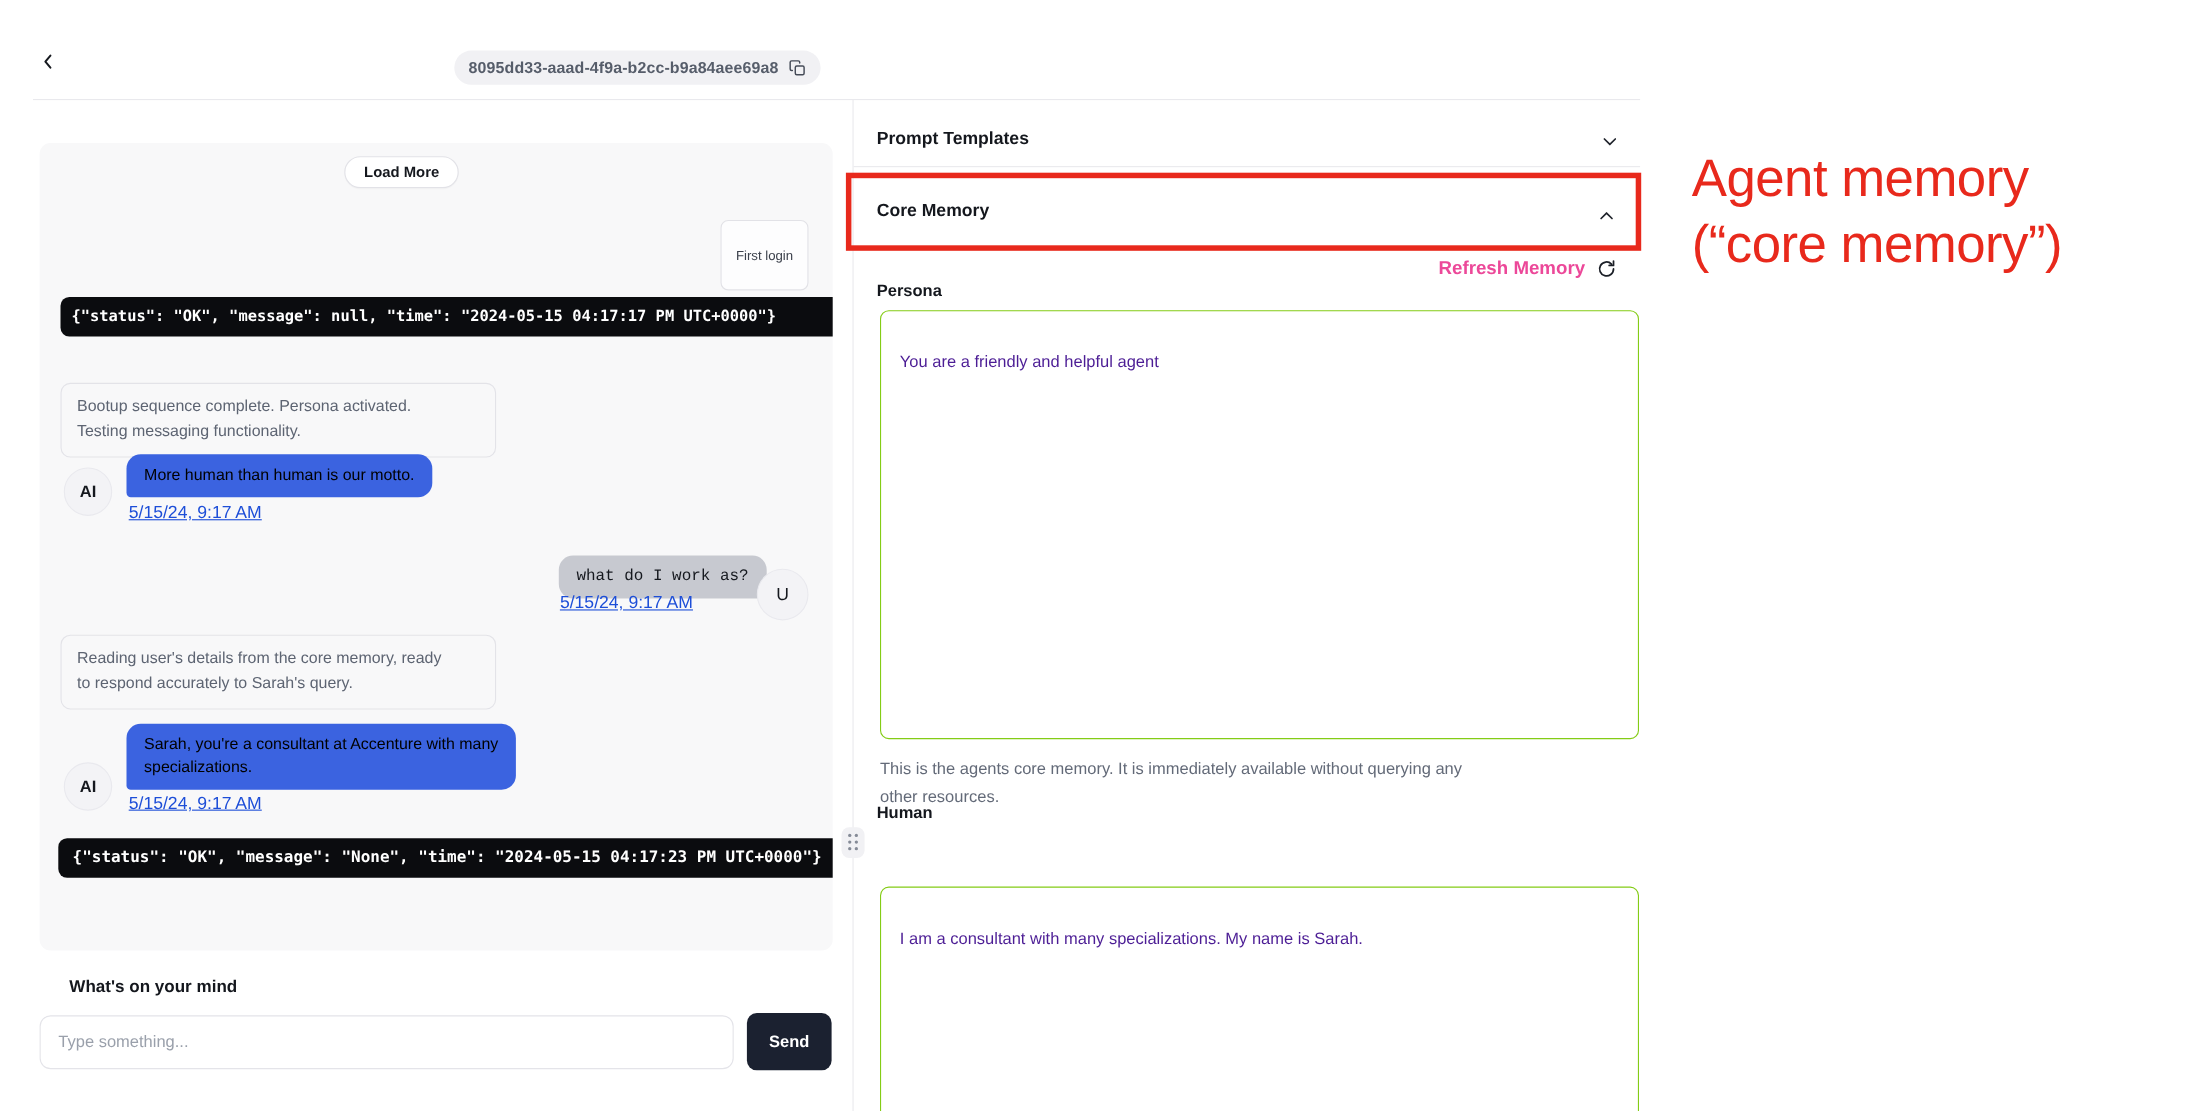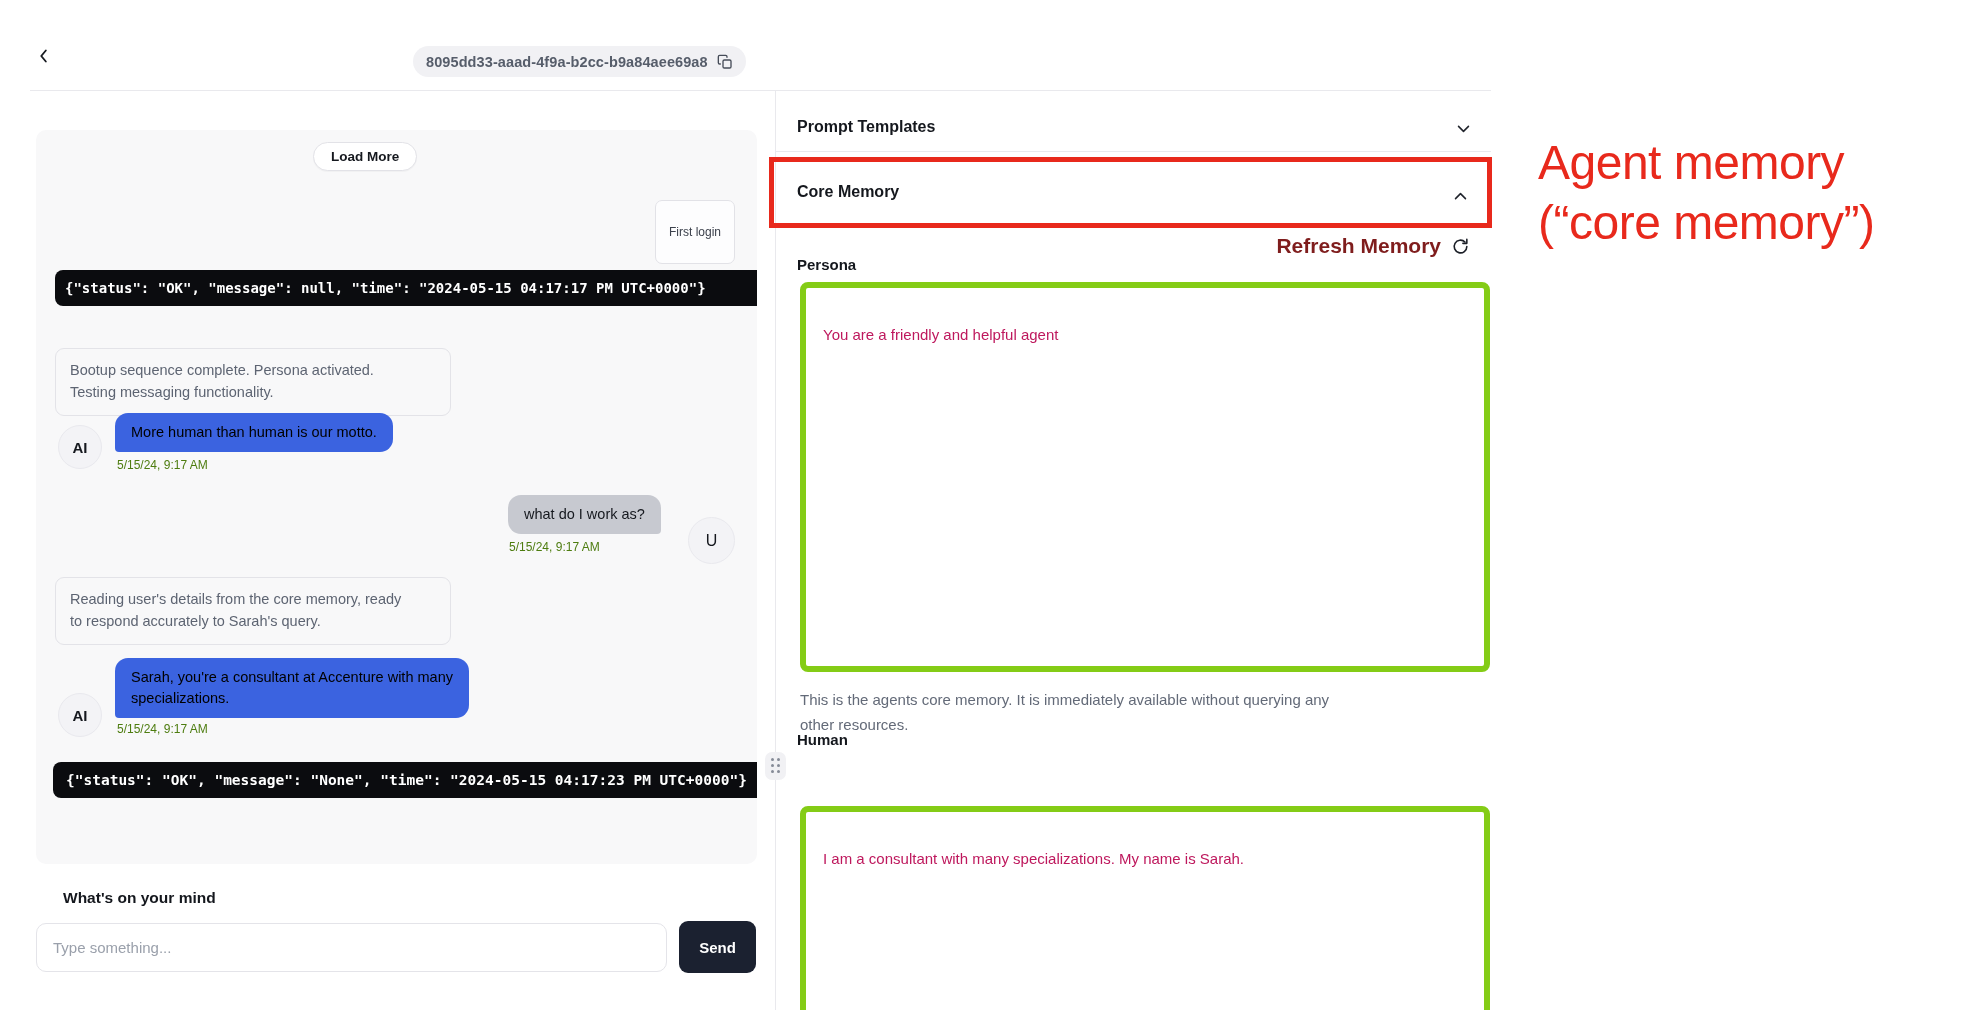--- a/index.html
+++ b/index.html
@@ -33,25 +33,25 @@
   .code2{left:17px;top:632px;width:760px;font-size:14.5px;padding-left:13px;}
   .sys-box{width:396px;border:1px solid #e3e3e8;border-radius:9px;padding:11px 14px;box-sizing:border-box;
            font-size:14.5px;line-height:1.5;color:#5d6472;white-space:pre-line;}
   .sys1{left:19px;top:198px;margin-top:20px;}
   .sys2{left:19px;top:447px;}
   .avatar{width:44px;height:44px;border-radius:50%;background:#f3f3f6;border:1px solid #e9e9ee;box-sizing:border-box;
           display:flex;align-items:center;justify-content:center;font-size:15px;font-weight:600;color:#15181e;}
   .bubble{padding:9px 16px;font-size:14.5px;line-height:1.45;border-radius:13px;}
   .bubble.ai{background:#3b63e0;color:#000000;border-bottom-left-radius:4px;}
   .bubble.user{background:#c7c9d0;color:#15181e;border-bottom-right-radius:4px;}
-  .ts{font-size:12px;color:#4d7c0f;}
+  .ts{font-size:16px;color:#1d4ed8;text-decoration:underline;}
   .ai1-avatar{left:22px;top:295px;}
   .ai1-bubble{left:79px;top:283px;white-space:nowrap;}
   .ai1-ts{left:81px;top:328px;}
-  .user-bubble{left:472px;top:365px;white-space:nowrap;}
+  .user-bubble{left:472px;top:375px;white-space:nowrap;font-family:Liberation Mono, monospace;}
   .user-ts{left:473px;top:410px;}
   .user-avatar{left:652px;top:387px;width:47px;height:47px;font-size:16px;font-weight:500;}
   .ai2-avatar{left:22px;top:563px;}
   .ai2-bubble{left:79px;top:528px;white-space:pre-line;}
   .ai2-ts{left:81px;top:592px;}
 
   
   .composer-label{left:36px;top:889px;font-size:15.5px;font-weight:700;color:#14171d;margin-left:27px;}
   .composer-input{left:36px;top:923px;width:631px;height:49px;box-sizing:border-box;border:1px solid #e4e4e9;
                   border-radius:10px;padding:0 16px;font-size:15px;color:#15181e;outline:none;
@@ -62,25 +62,25 @@
 
   
   .section-title{font-size:16px;font-weight:700;color:#14171d;}
   .prompt-row-label{left:797px;top:118px;}
   .prompt-chevron{left:1455px;top:120px;cursor:pointer;}
   .row-divider{left:776px;top:151px;width:715px;height:1px;background:#e9e9ed;}
   .red-rect{left:769px;top:157px;width:723px;height:71px;border:5px solid #e8291c;box-sizing:border-box;pointer-events:none;}
   .core-row-label{left:797px;top:183px;}
   .core-chevron{left:1452px;top:188px;cursor:pointer;}
   .refresh-row{left:1180px;top:234px;width:290px;display:flex;justify-content:flex-end;align-items:center;gap:10px;cursor:pointer;}
-  .refresh-label{font-size:21px;font-weight:700;color:#7f1d1d;}
+  .refresh-label{font-size:17px;font-weight:700;color:#ec4899;}
   .field-label{font-size:15px;font-weight:600;color:#14171d;}
   .persona-label{left:797px;top:256px;}
-  .memory-box{left:800px;width:690px;box-sizing:border-box;border:6px solid #84cc16;border-radius:8px;background:#fff;
-              padding:36px 17px 16px 17px;font-size:15px;line-height:1.5;color:#be185d;resize:none;outline:none;
+  .memory-box{left:800px;width:690px;box-sizing:border-box;border:1px solid #84cc16;border-radius:8px;background:#fff;
+              padding:36px 17px 16px 17px;font-size:15px;line-height:1.5;color:#4c1d95;resize:none;outline:none;
               font-family:"Liberation Sans",sans-serif;}
   .persona-box{top:282px;height:390px;}
   .memory-desc{left:800px;top:688px;width:680px;font-size:15px;line-height:1.65;color:#636a78;white-space:pre-line;}
   .human-label{left:797px;top:731px;}
   .human-box{top:806px;height:240px;}
 
   
   .annotation{left:1538px;top:133px;font-size:48px;font-weight:400;line-height:1.26;color:#e8291c;letter-spacing:-0.5px;}
 
   svg{display:block;}

